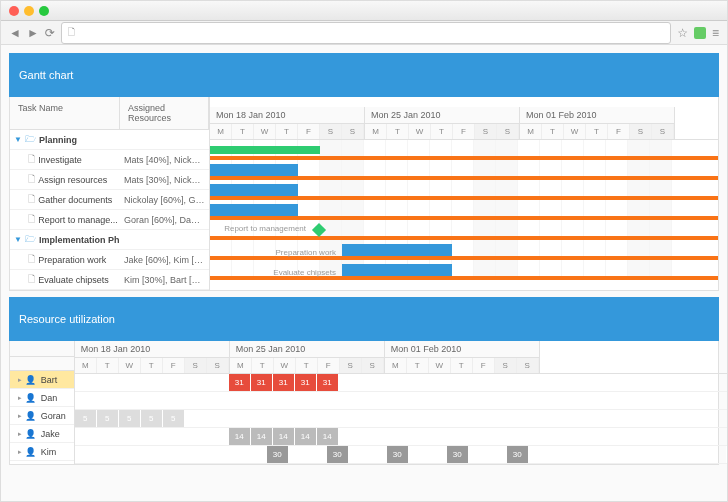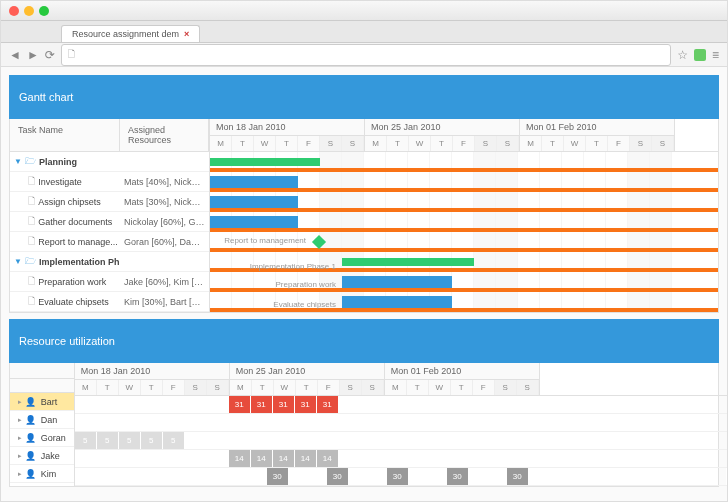--- a/index.html
+++ b/index.html
@@ -65,26 +65,20 @@
 <body>
 
 <div class="window">
   <div class="titlebar">
     <div class="traffic">
       <div class="dot r"></div>
       <div class="dot y"></div>
       <div class="dot g"></div>
     </div>
   </div>
-  <div class="tab-bar">
-    <div class="tab">
-      <span>Resource assignment dem</span>
-      <span class="tab-close">×</span>
-    </div>
-  </div>
   <div class="addr-bar">
     <span class="nav-btn">◄</span>
     <span class="nav-btn">►</span>
     <span class="nav-btn">⟳</span>
     <div class="url-box">
       <span class="url-icon">🗋</span>
     </div>
     <span class="nav-btn">☆</span>
     <div class="ext-icon"></div>
     <span class="nav-btn">≡</span>
@@ -111,21 +105,21 @@
             <div class="row">
               <div class="row-name indent">
                 <span class="doc-icon">🗋</span>
                 <span>Investigate</span>
               </div>
               <div class="row-res">Mats [40%], Nickolay ...</div>
             </div>
             <div class="row">
               <div class="row-name indent">
                 <span class="doc-icon">🗋</span>
-                <span>Assign chipsets</span>
+                <span>Assign resources</span>
               </div>
               <div class="row-res">Mats [30%], Nickolay ...</div>
             </div>
             <div class="row">
               <div class="row-name indent">
                 <span class="doc-icon">🗋</span>
                 <span>Gather documents</span>
               </div>
               <div class="row-res">Nickolay [60%], Gora...</div>
             </div>
@@ -231,25 +225,20 @@
             </div>
             <div class="gantt-row">
               <div class="bar " style="left: 0px; width: 88px;"></div>
             </div>
             <div class="gantt-row">
               <div class="bar " style="left: 0px; width: 88px;"></div>
             </div>
             <div class="gantt-row">
               <div class="milestone" style="left: 104px;"></div>
               <span class="bar-label" style="left: 104px; position: absolute; right: auto; transform: translateX(-100%); margin-right: 0px; padding-right: 8px;">Report to management</span>
-            </div>
-            <div class="gantt-row">
-              <div class="bar green phase" style="left: 132px; width: 132px;">
-                <span class="bar-label">Implementation Phase 1</span>
-              </div>
             </div>
             <div class="gantt-row">
               <div class="bar " style="left: 132px; width: 110px;">
                 <span class="bar-label">Preparation work</span>
               </div>
             </div>
             <div class="gantt-row">
               <div class="bar " style="left: 132px; width: 110px;">
                 <span class="bar-label">Evaluate chipsets</span>
               </div>

